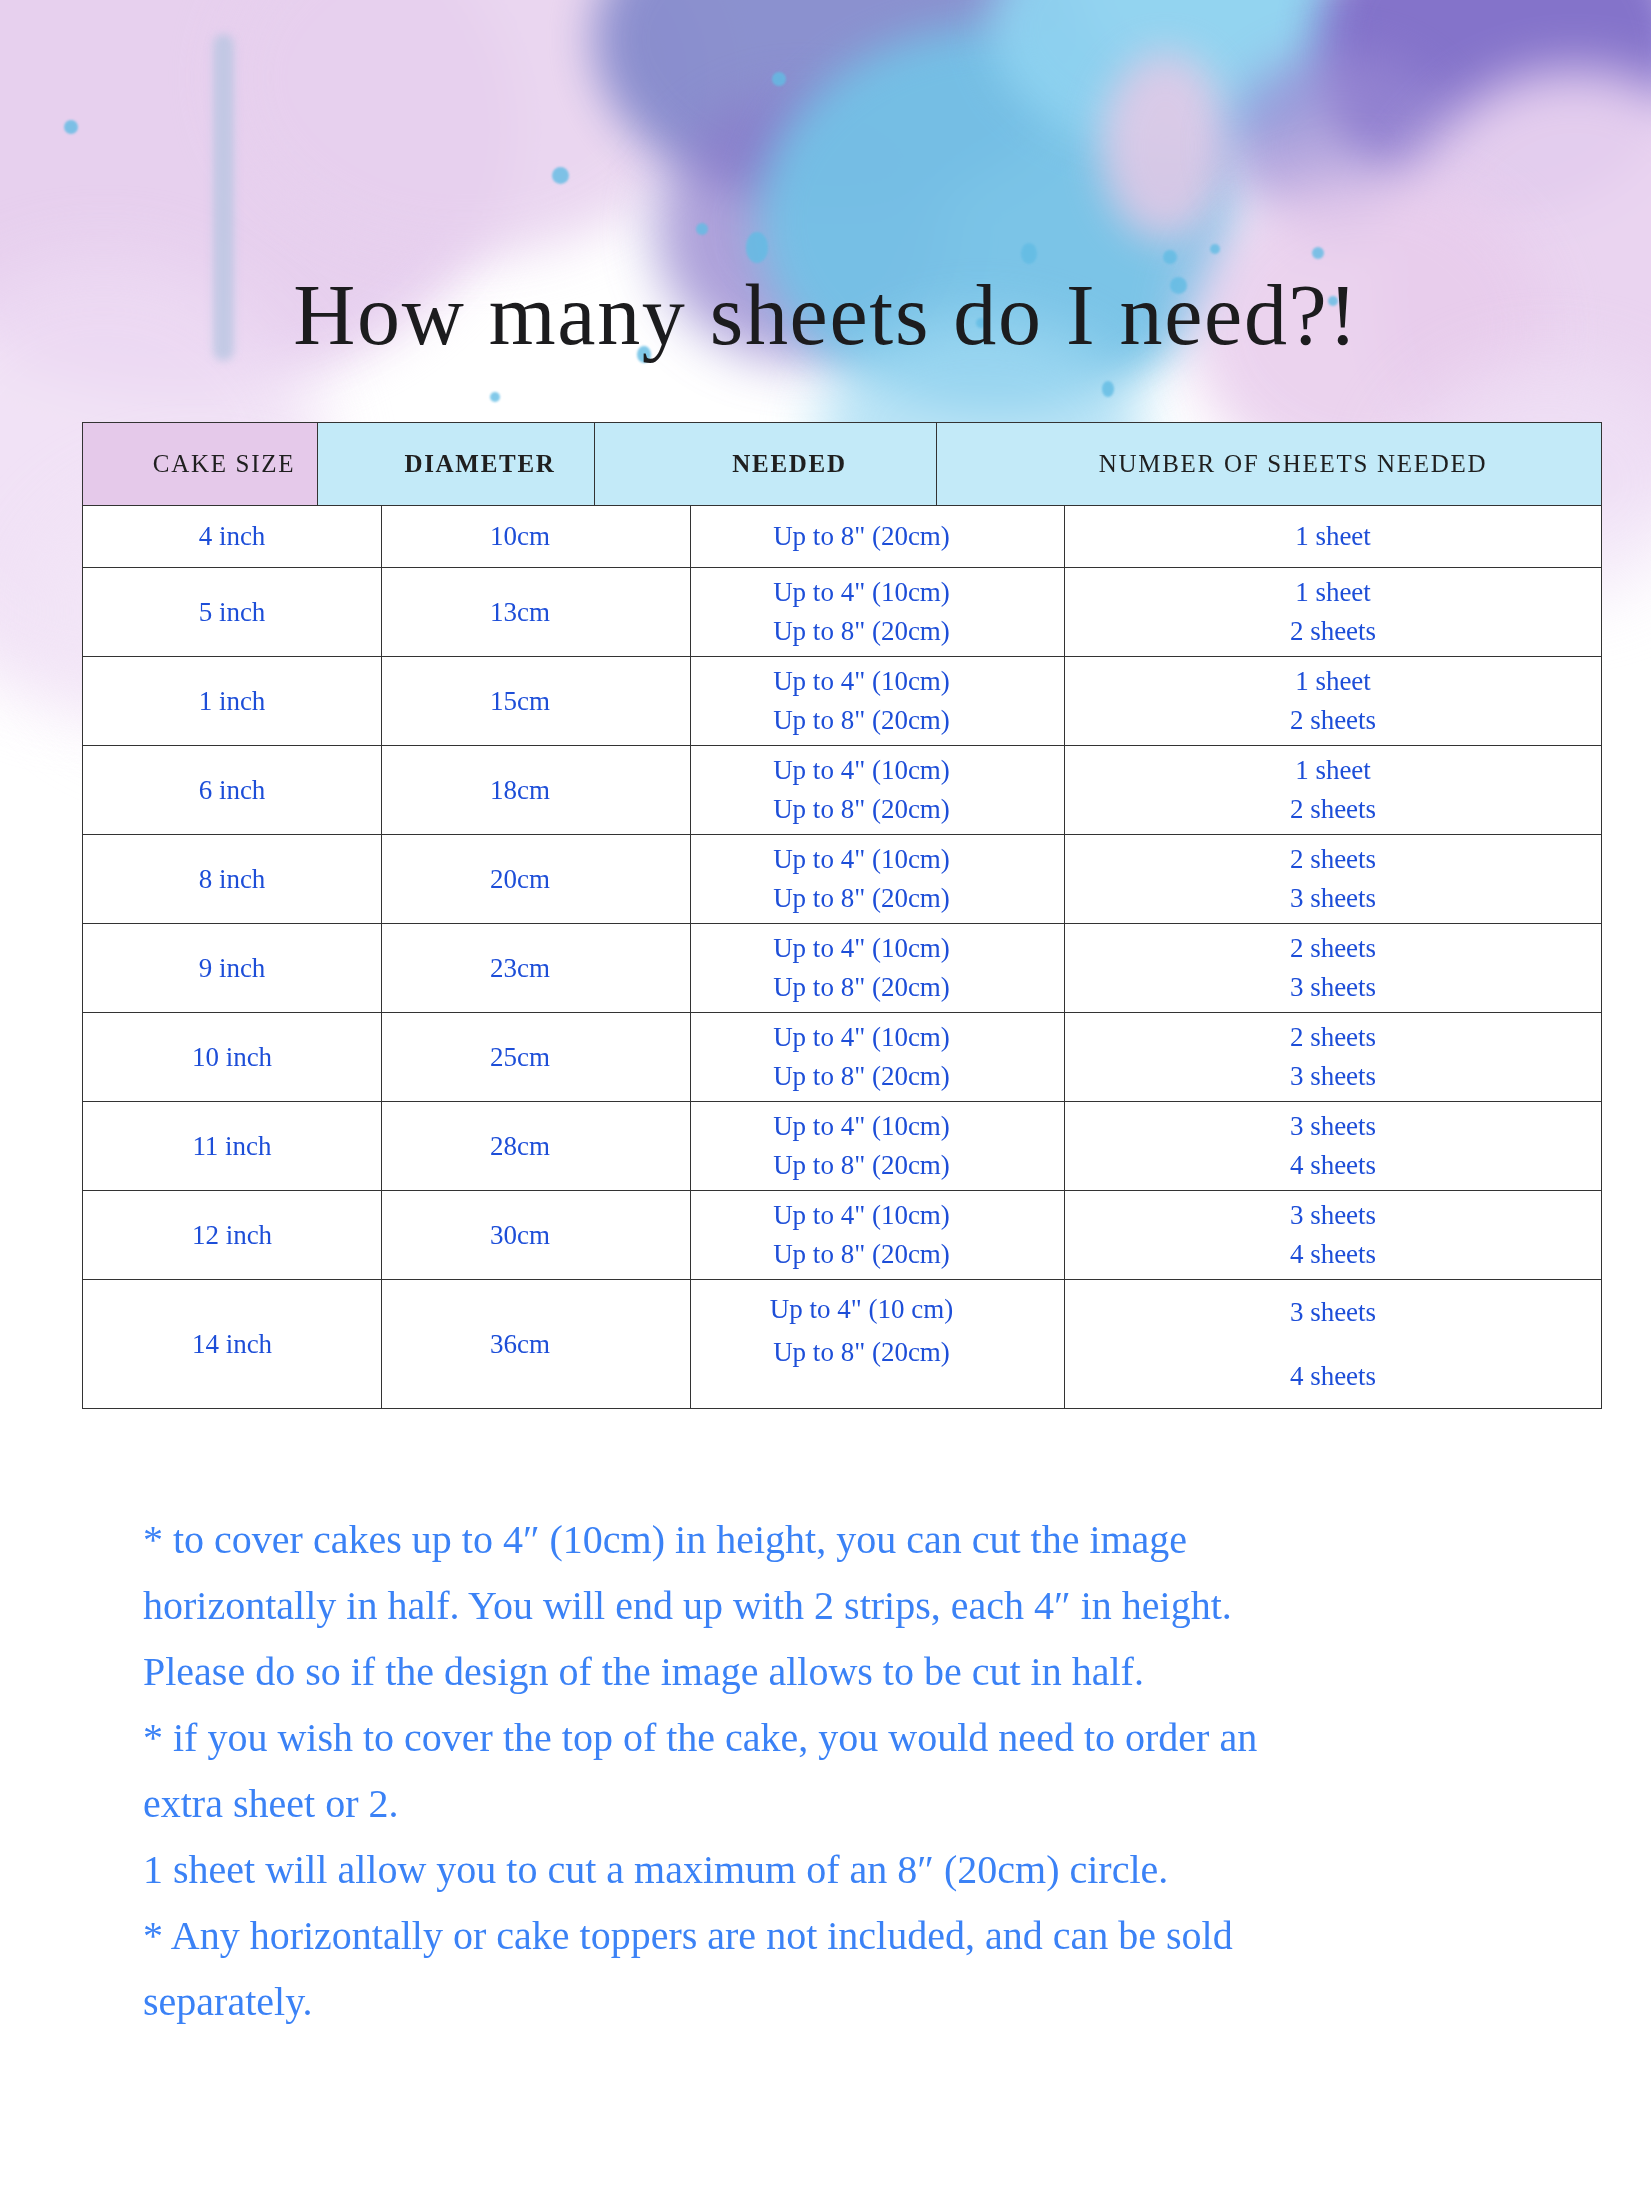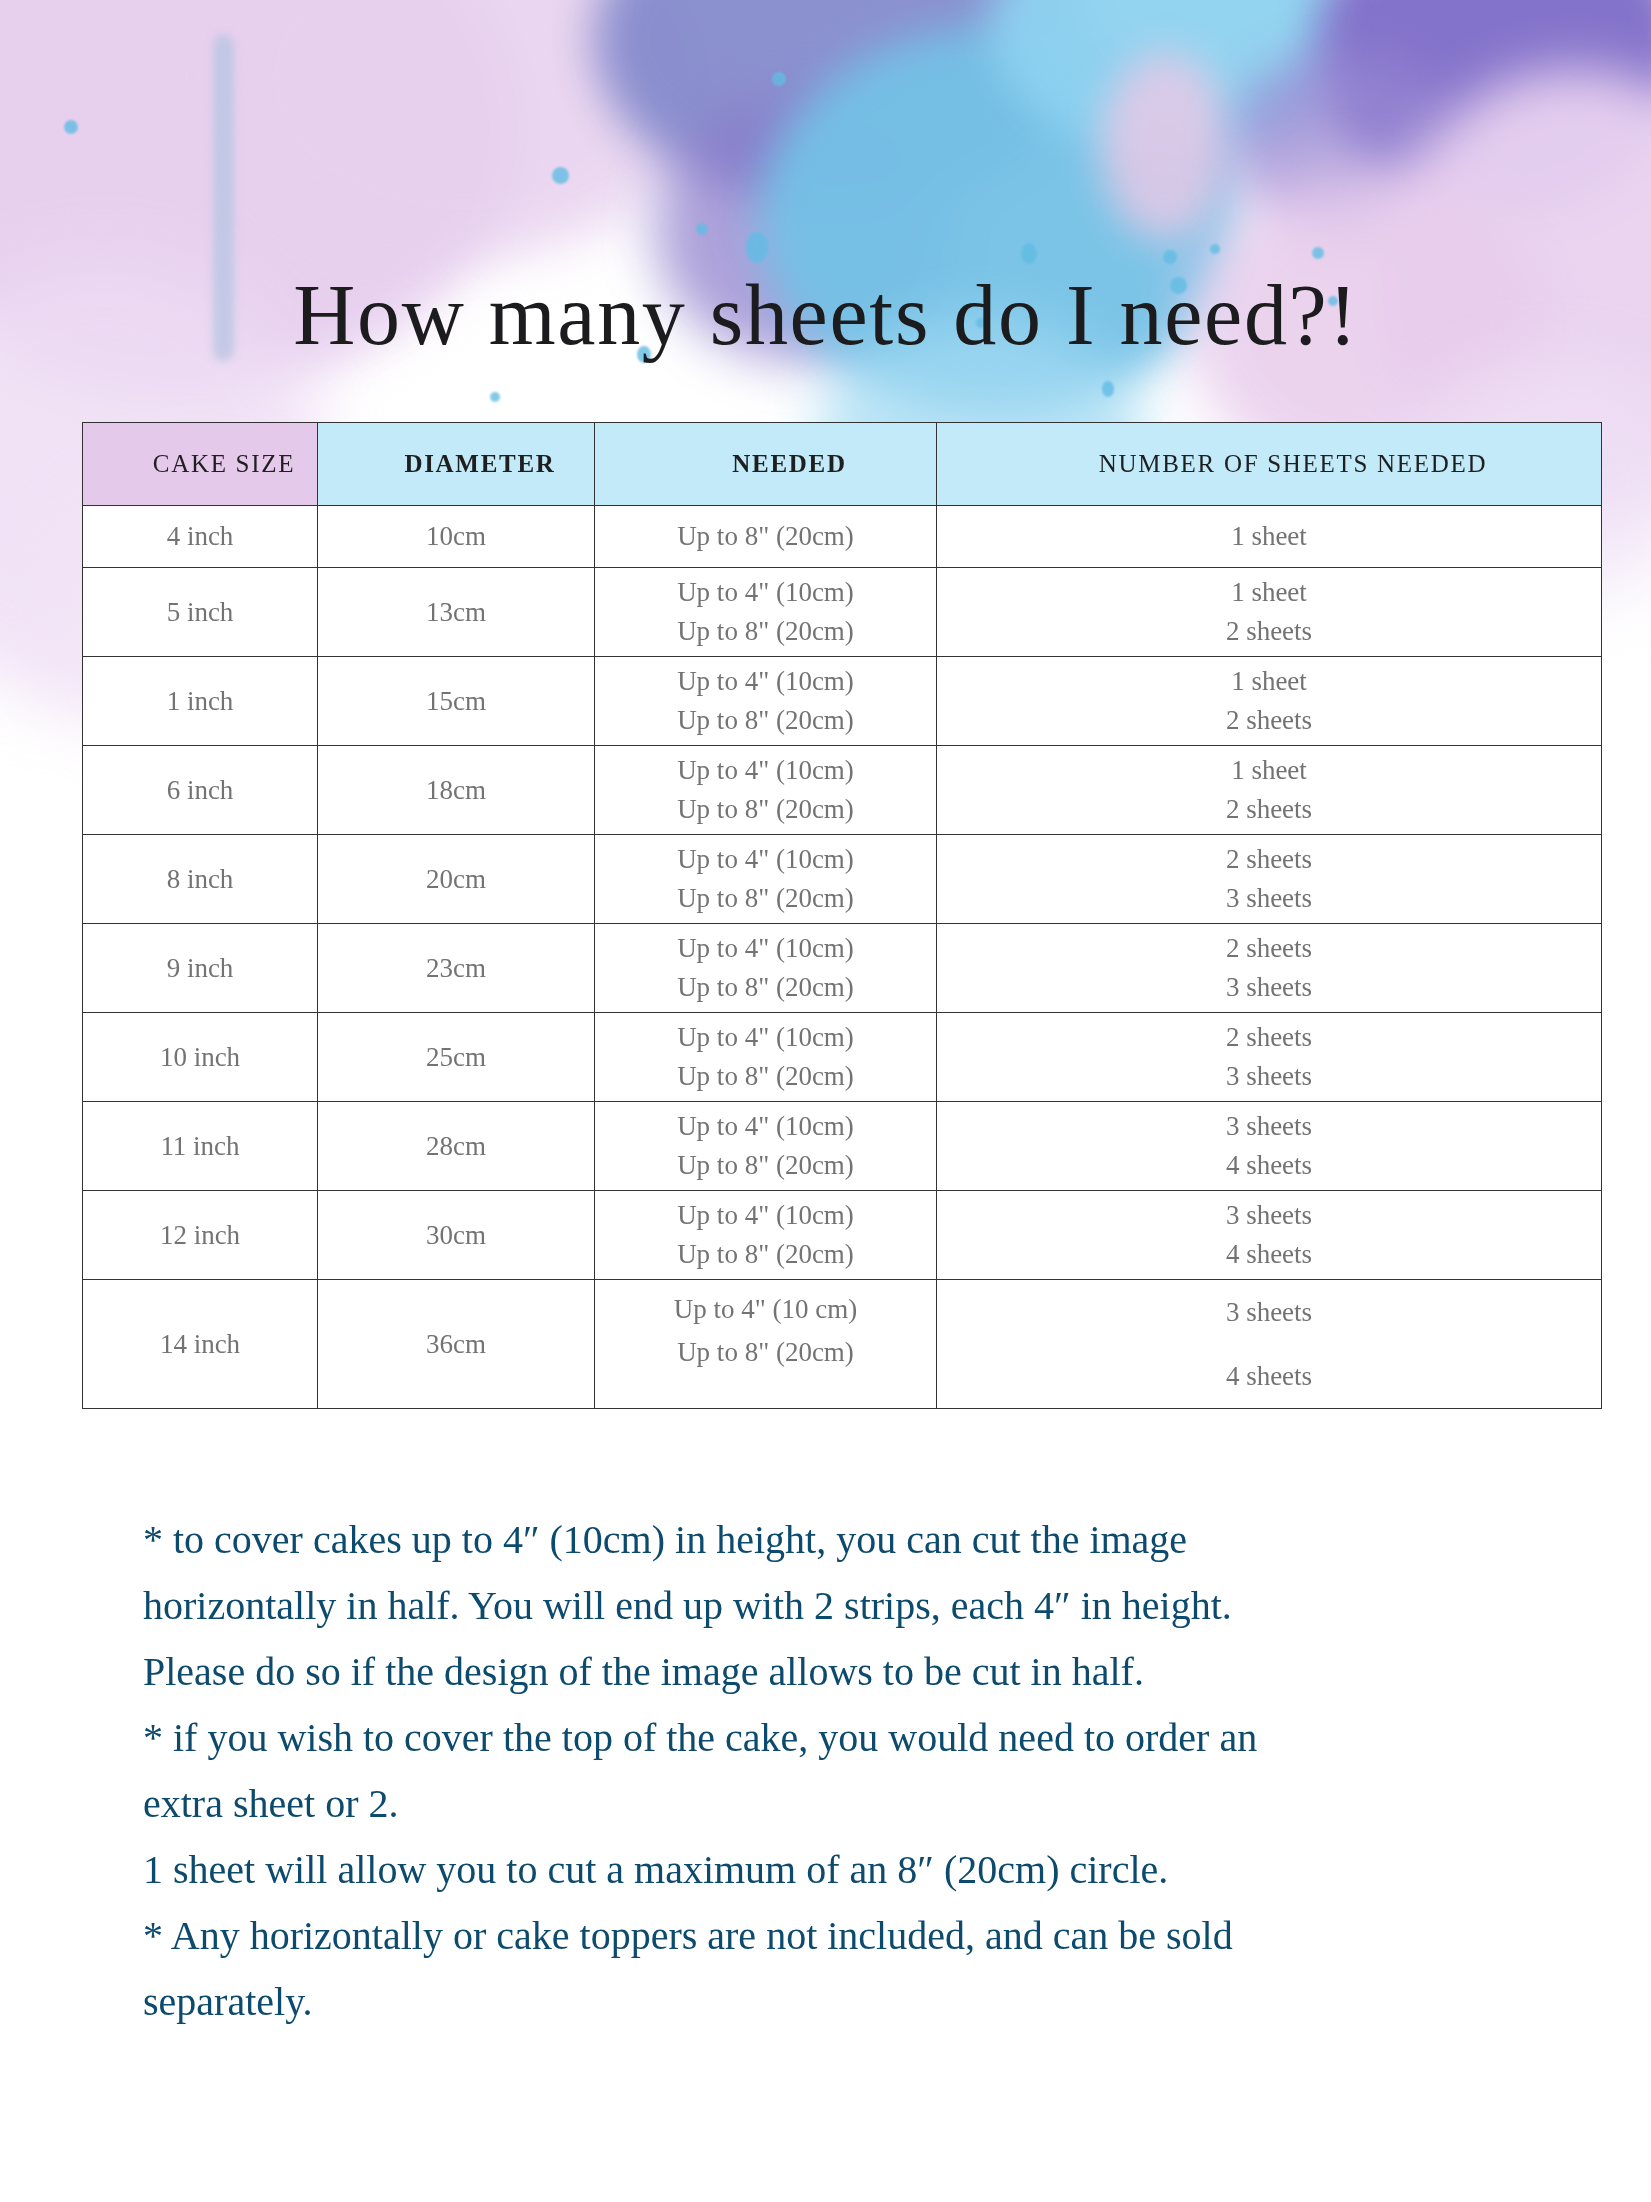--- a/index.html
+++ b/index.html
@@ -27,31 +27,31 @@
     font-size:25px;letter-spacing:1.7px;color:#1f1f1f;font-weight:400;padding-left:48px;
   }
   .th.c1{background:#e5c9ea;}
   .th.c2,.th.c3,.th.c4{background:#c3eaf8;}
   .th.c2,.th.c3{font-weight:700;}
   .tr{display:flex;height:89px;border-top:1.7px solid #333333;box-sizing:border-box;}
   .tr.first{height:62px;}
   .tr.tall{height:129px;}
   .td{
     display:flex;flex-direction:column;align-items:center;justify-content:center;
-    box-sizing:border-box;font-size:27px;color:#737373;
+    box-sizing:border-box;font-size:27px;color:#1d4ed8;margin-left:32px;
   }
   .td+.td,.th+.th{border-left:1.7px solid #333333;}
   .c1{width:234px;}.c2{width:277px;}.c3{width:342px;}.c4{flex:1;}
   .td.multi{justify-content:space-around;padding:5.2px 0;}
   .tr.tall .td.c3{justify-content:flex-start;padding-top:13.8px;gap:12px;}
   .tr.tall .td.c4{justify-content:center;gap:33px;}
   .line{white-space:nowrap;}
   
   .notes{position:absolute;left:143px;top:1507px;width:1445px;z-index:6;}
-  .note-line{font-size:40px;line-height:66px;color:#0c4a6e;white-space:nowrap;}
+  .note-line{font-size:40px;line-height:66px;color:#3b82f6;white-space:nowrap;}
 </style>
 <title>How many sheets do I need?!</title></head>
 <body>
 
 <div class="page">
 
   <div class="wc">
     <div class="blob" style="left:-155px;top:-138px;width:671px;height:533px;background:#e6ceee;opacity:.95;filter:blur(24px);"></div>
     <div class="blob" style="left:-120px;top:258px;width:447px;height:447px;background:#eedcf4;opacity:.8;filter:blur(34px);"></div>
     <div class="blob" style="left:34px;top:482px;width:327px;height:258px;background:#f3e7f7;opacity:.7;filter:blur(39px);"></div>

